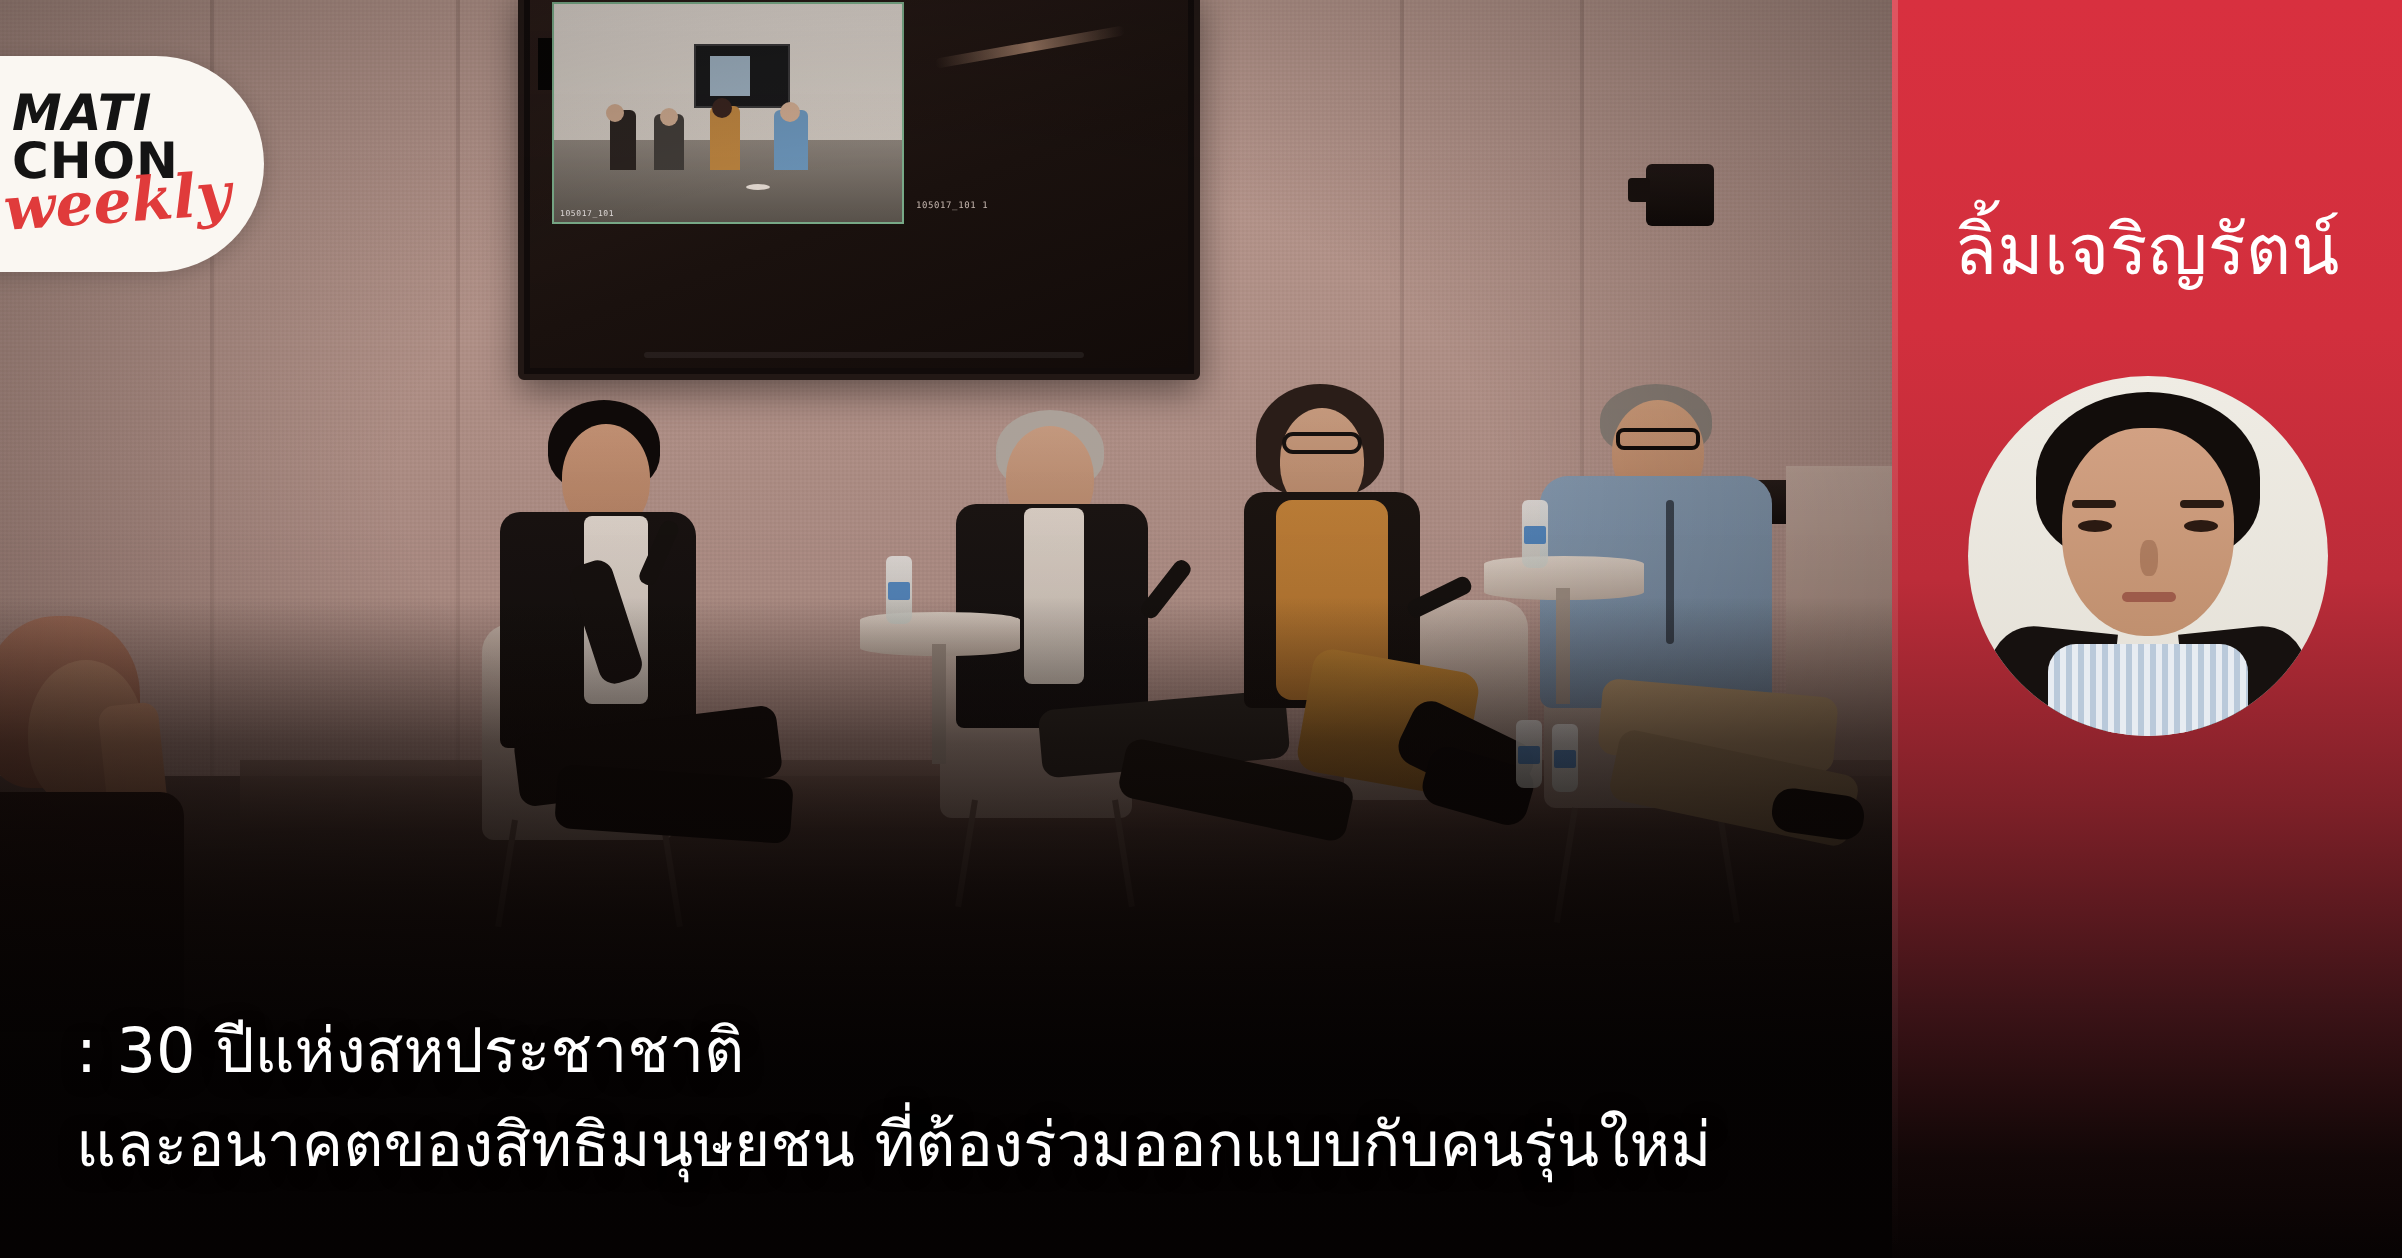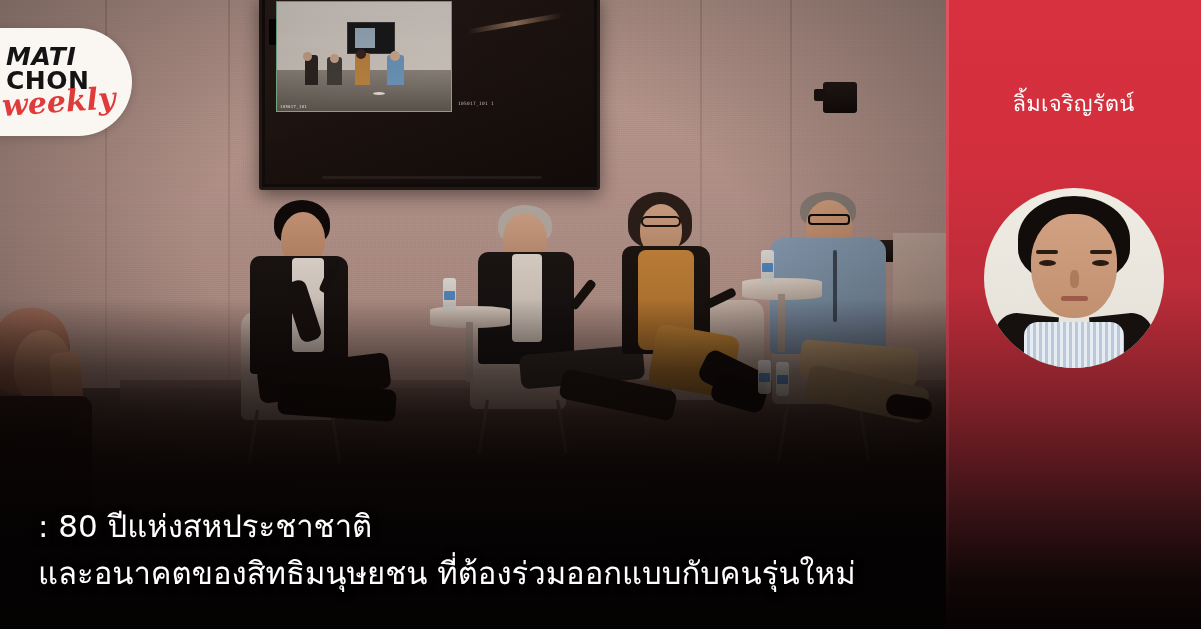--- a/index.html
+++ b/index.html
@@ -197,21 +197,21 @@
     background:linear-gradient(180deg,rgba(255,255,255,.18),rgba(255,255,255,0));
   }
   .name-wrap{
     position:absolute;left:0;right:0;top:88px;text-align:center;color:#fff;
     font-family:"DejaVu Sans","Liberation Sans",sans-serif;
   }
   .name-first{
     font-size:41px;font-weight:700;line-height:1.02;letter-spacing:.5px;
   }
   .name-last{
-    font-size:22px;font-weight:400;line-height:1.15;margin-top:3px;letter-spacing:.2px;
+    font-size:35px;font-weight:400;line-height:1.15;margin-top:18px;letter-spacing:.2px;
   }
   .portrait{
     position:absolute;left:50%;transform:translateX(-50%);
     top:188px;width:180px;height:180px;border-radius:50%;
     background:linear-gradient(180deg,#efece4,#e4e0d7);
     overflow:hidden;
   }
   
   .pt-hair{
     position:absolute;left:34px;top:8px;width:112px;height:86px;
@@ -408,17 +408,17 @@
 
   <div class="logo-pill">
     <div class="logo-inner">
       <div class="logo-l1">MATI</div>
       <div class="logo-l2">CHON</div>
       <div class="logo-weekly">weekly</div>
     </div>
   </div>
 
   <div class="headline-block">
-    <div class="hl-sub1">: 80 ปีแห่งสหประชาชาติ</div>
+    <div class="hl-sub1">: 30 ปีแห่งสหประชาชาติ</div>
     <div class="hl-sub2">และอนาคตของสิทธิมนุษยชน ที่ต้องร่วมออกแบบกับคนรุ่นใหม่</div>
   </div>
 
 </div>
 
 </body></html>

